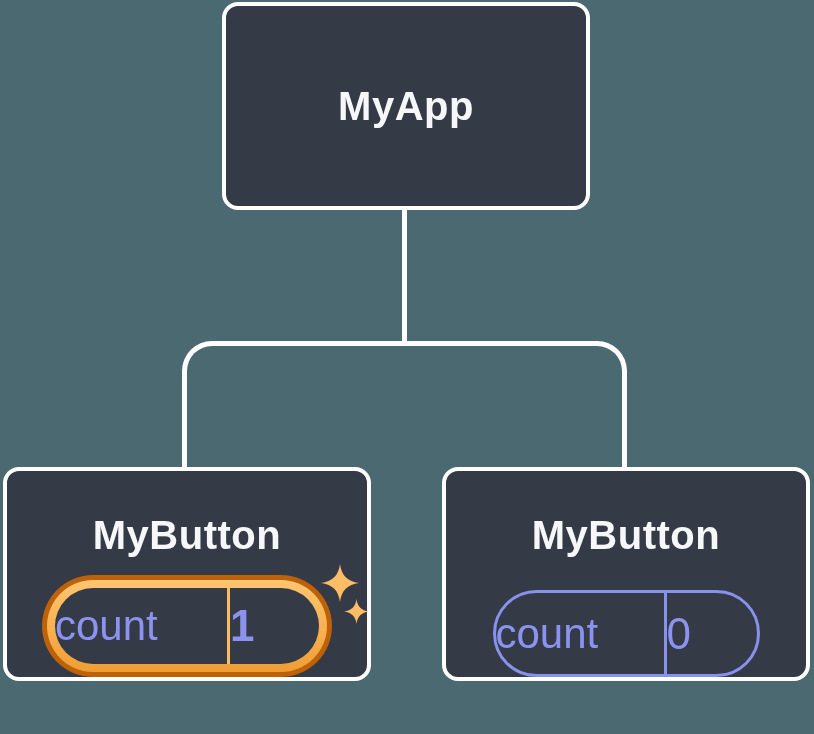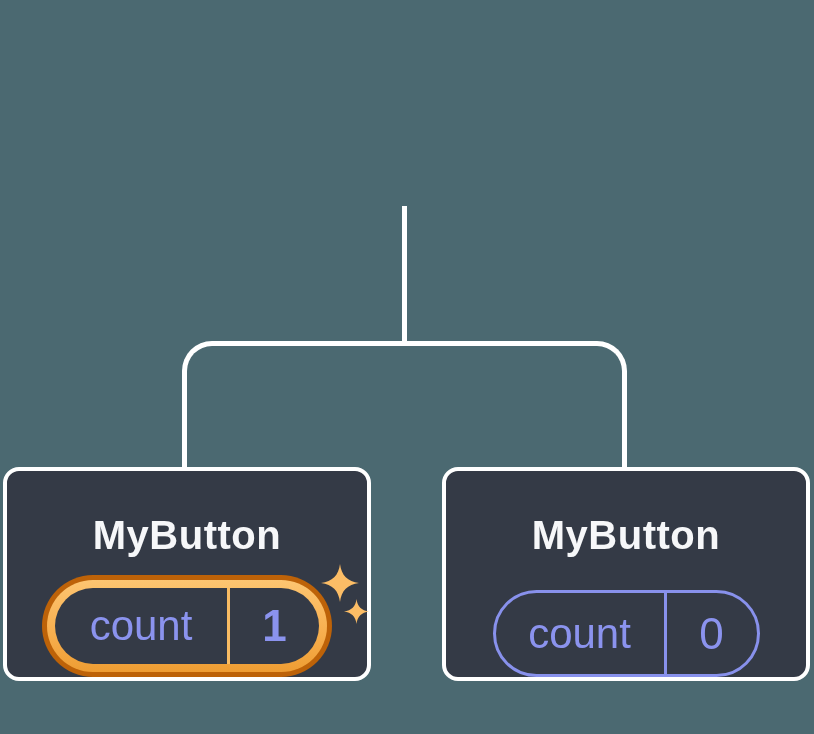--- a/index.html
+++ b/index.html
@@ -29,21 +29,21 @@
   .node-child-right{left:442px;}
   .node-title{
     font-size:40px;font-weight:700;letter-spacing:.5px;color:#f6f7f9;line-height:48px;
   }
   .node-child .node-title{margin-top:40px;}
   
   .pill-core{
     box-sizing:border-box;background:#343a46;border-radius:999px;
     display:flex;align-items:stretch;overflow:hidden;
   }
-  .pill-section{display:flex;align-items:center;justify-content:center;}
+  .pill-section{display:flex;align-items:center;}
   .pill-name{font-size:42px;color:#8b93ee;}
   .pill-value{font-size:44px;color:#8b93ee;}
   .pill-divider{width:3px;align-self:stretch;}
   
   .pill-gold-outer{
     margin-top:16px;border-radius:999px;background:#bd6208;padding:5px;
     width:290px;height:128px;box-sizing:border-box;position:relative;
   }
   .pill-gold-band{
     border-radius:999px;background:linear-gradient(180deg,#fdc571 0%,#f8b050 55%,#ee9d33 100%);
@@ -67,20 +67,23 @@
   .sparkle-small{left:337px;top:128px;width:25px;height:25px;}
 </style>
 </head>
 <body>
 
 <div class="canvas">
 
   <div class="conn conn-root"></div>
   <div class="conn-bracket"></div>
 
+  <div class="node node-root">
+    <div class="node-title">MyApp</div>
+  </div>
 
   <div class="node node-child node-child-left">
     <div class="node-title">MyButton</div>
     <div class="pill-gold-outer">
       <div class="pill-gold-band">
         <div class="pill-core">
           <div class="pill-section name">
             <span class="pill-name">count</span>
           </div>
           <div class="pill-divider"></div>

